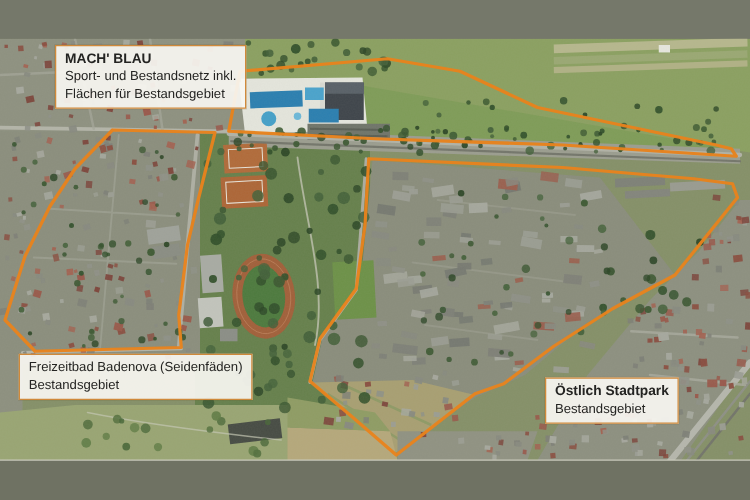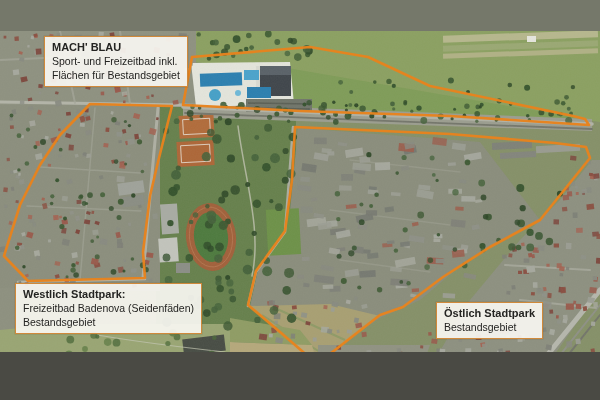--- a/index.html
+++ b/index.html
@@ -1,17 +1,17 @@
 <!DOCTYPE html>
 <html><head>
 <meta charset="utf-8">
 <style>
   html,body{margin:0;padding:0;background:#4a4a44;}
   #stage{
-    position:relative;width:600px;height:352px;overflow:hidden;
+    position:relative;width:600px;height:400px;overflow:hidden;
     font-family:"Liberation Sans",sans-serif;
     background:#75786a;
   }
   #map-svg{position:absolute;left:0;top:0;display:block;}
   .map-label{
     position:absolute;
     background:rgba(247,246,241,0.93);
     border:1px solid rgba(205,131,48,0.95);
     padding:3px 7px 4px 7px;
     color:#242422;
@@ -864,26 +864,25 @@
       <polygon stroke-width="2.6" points="295,127 450,134 555,143 586,147 590,158 540,220 490,247 443,277 403,307 380,315 317,364 280,332 248,305 256,271 285,231 292,180" stroke="#e8831d"></polygon>
     </g>
 
     <rect x="0" y="0" width="600" height="31" fill="#75786a"></rect>
     <rect x="0" y="368" width="600" height="32" fill="#6f7263"></rect>
     <line x1="0" y1="368" x2="600" y2="368" stroke="#c9cabb" stroke-width="1"></line>
   </svg>
 
   <div class="map-label" style="left:44px;top:36px;">
     <div class="label-title">MACH' BLAU</div>
-    <div class="label-line">Sport- und Freizeitbad inkl.</div>
+    <div class="label-line">Sport- und Bestandsnetz inkl.</div>
     <div class="label-line">Flächen für Bestandsgebiet</div>
   </div>
 
   <div class="map-label" style="left:15px;top:283px;">
-    <div class="label-title">Westlich Stadtpark:</div>
     <div class="label-line">Freizeitbad Badenova (Seidenfäden)</div>
     <div class="label-line">Bestandsgebiet</div>
   </div>
 
   <div class="map-label" style="left:436px;top:302px;">
     <div class="label-title">Östlich Stadtpark</div>
     <div class="label-line">Bestandsgebiet</div>
   </div>
 
 </div>

